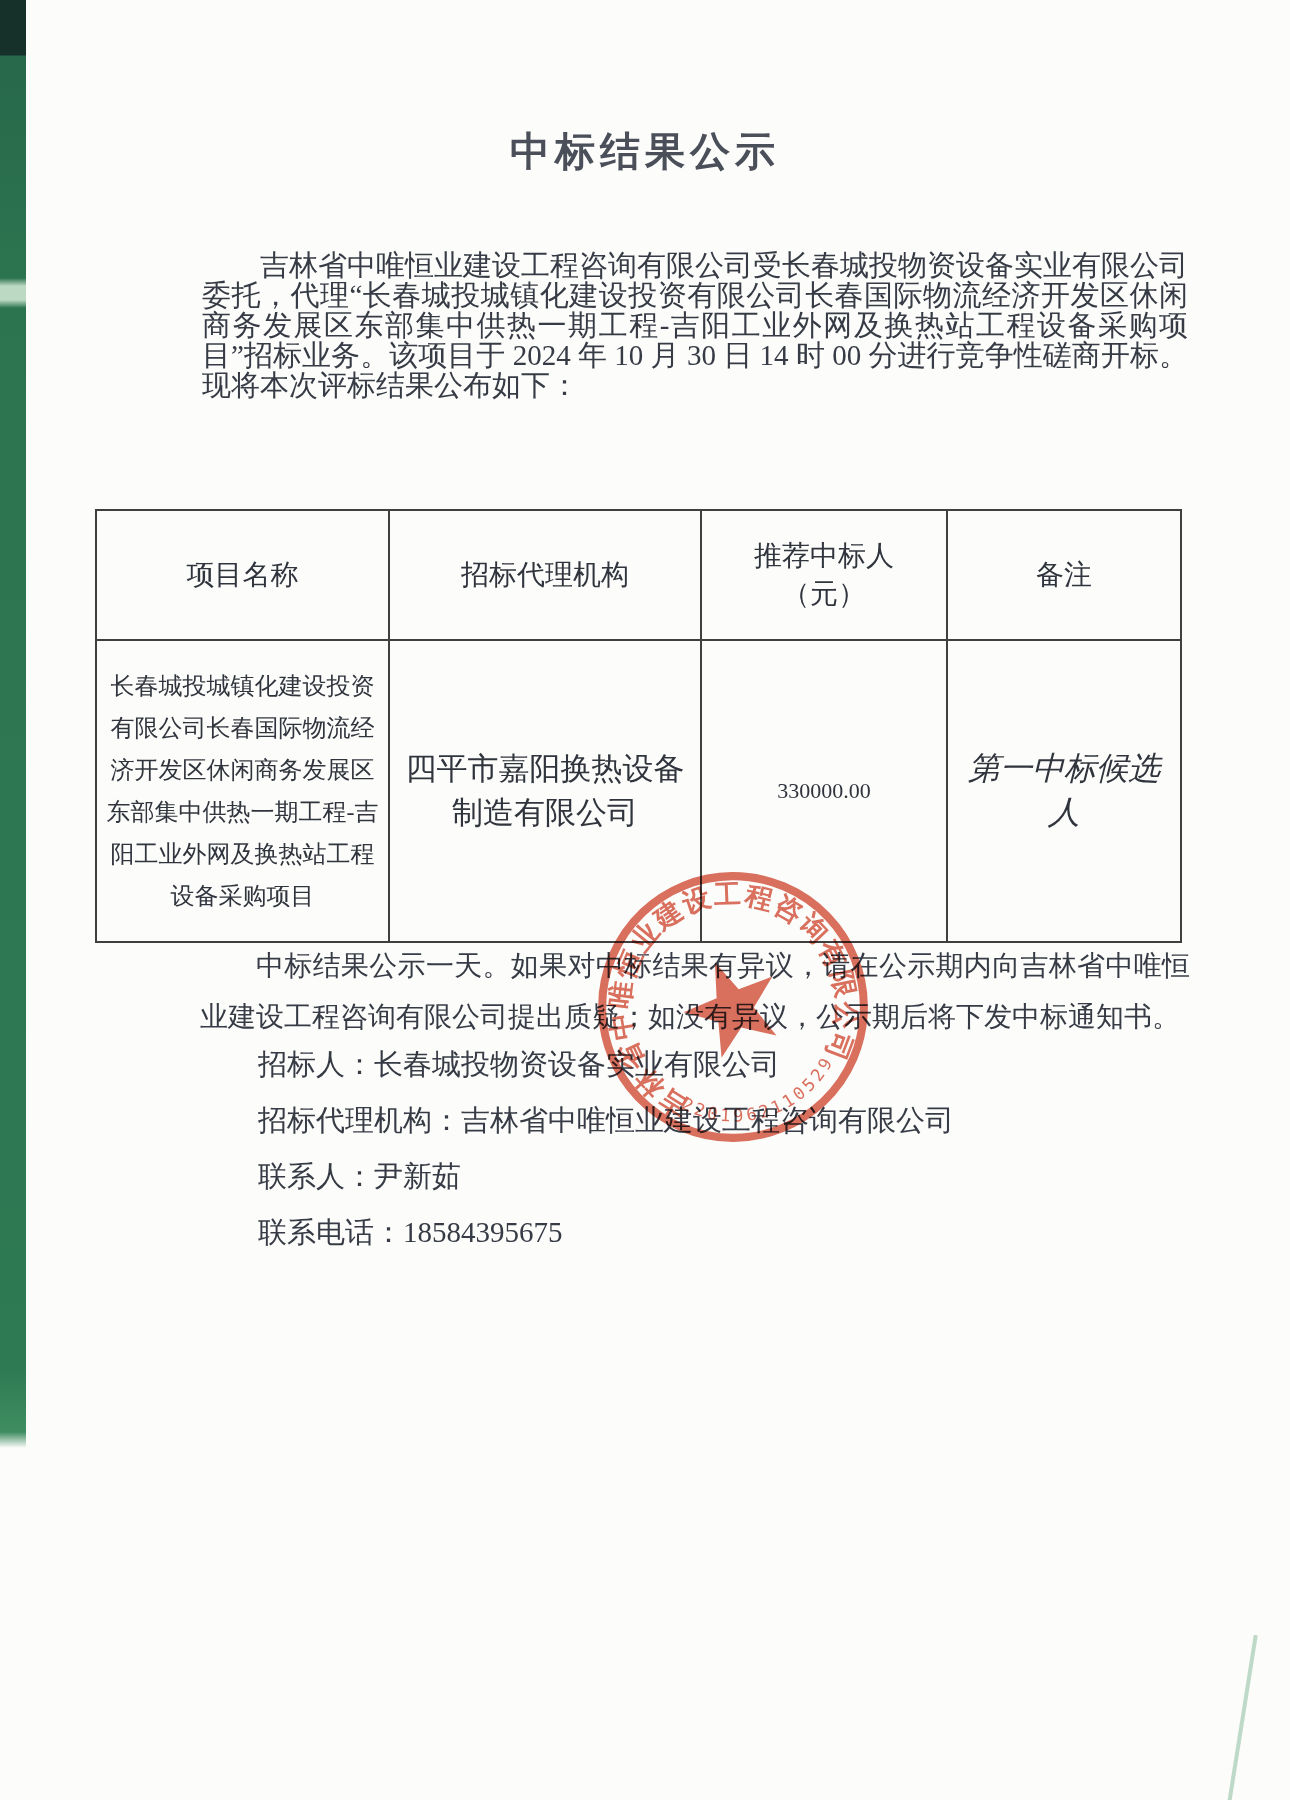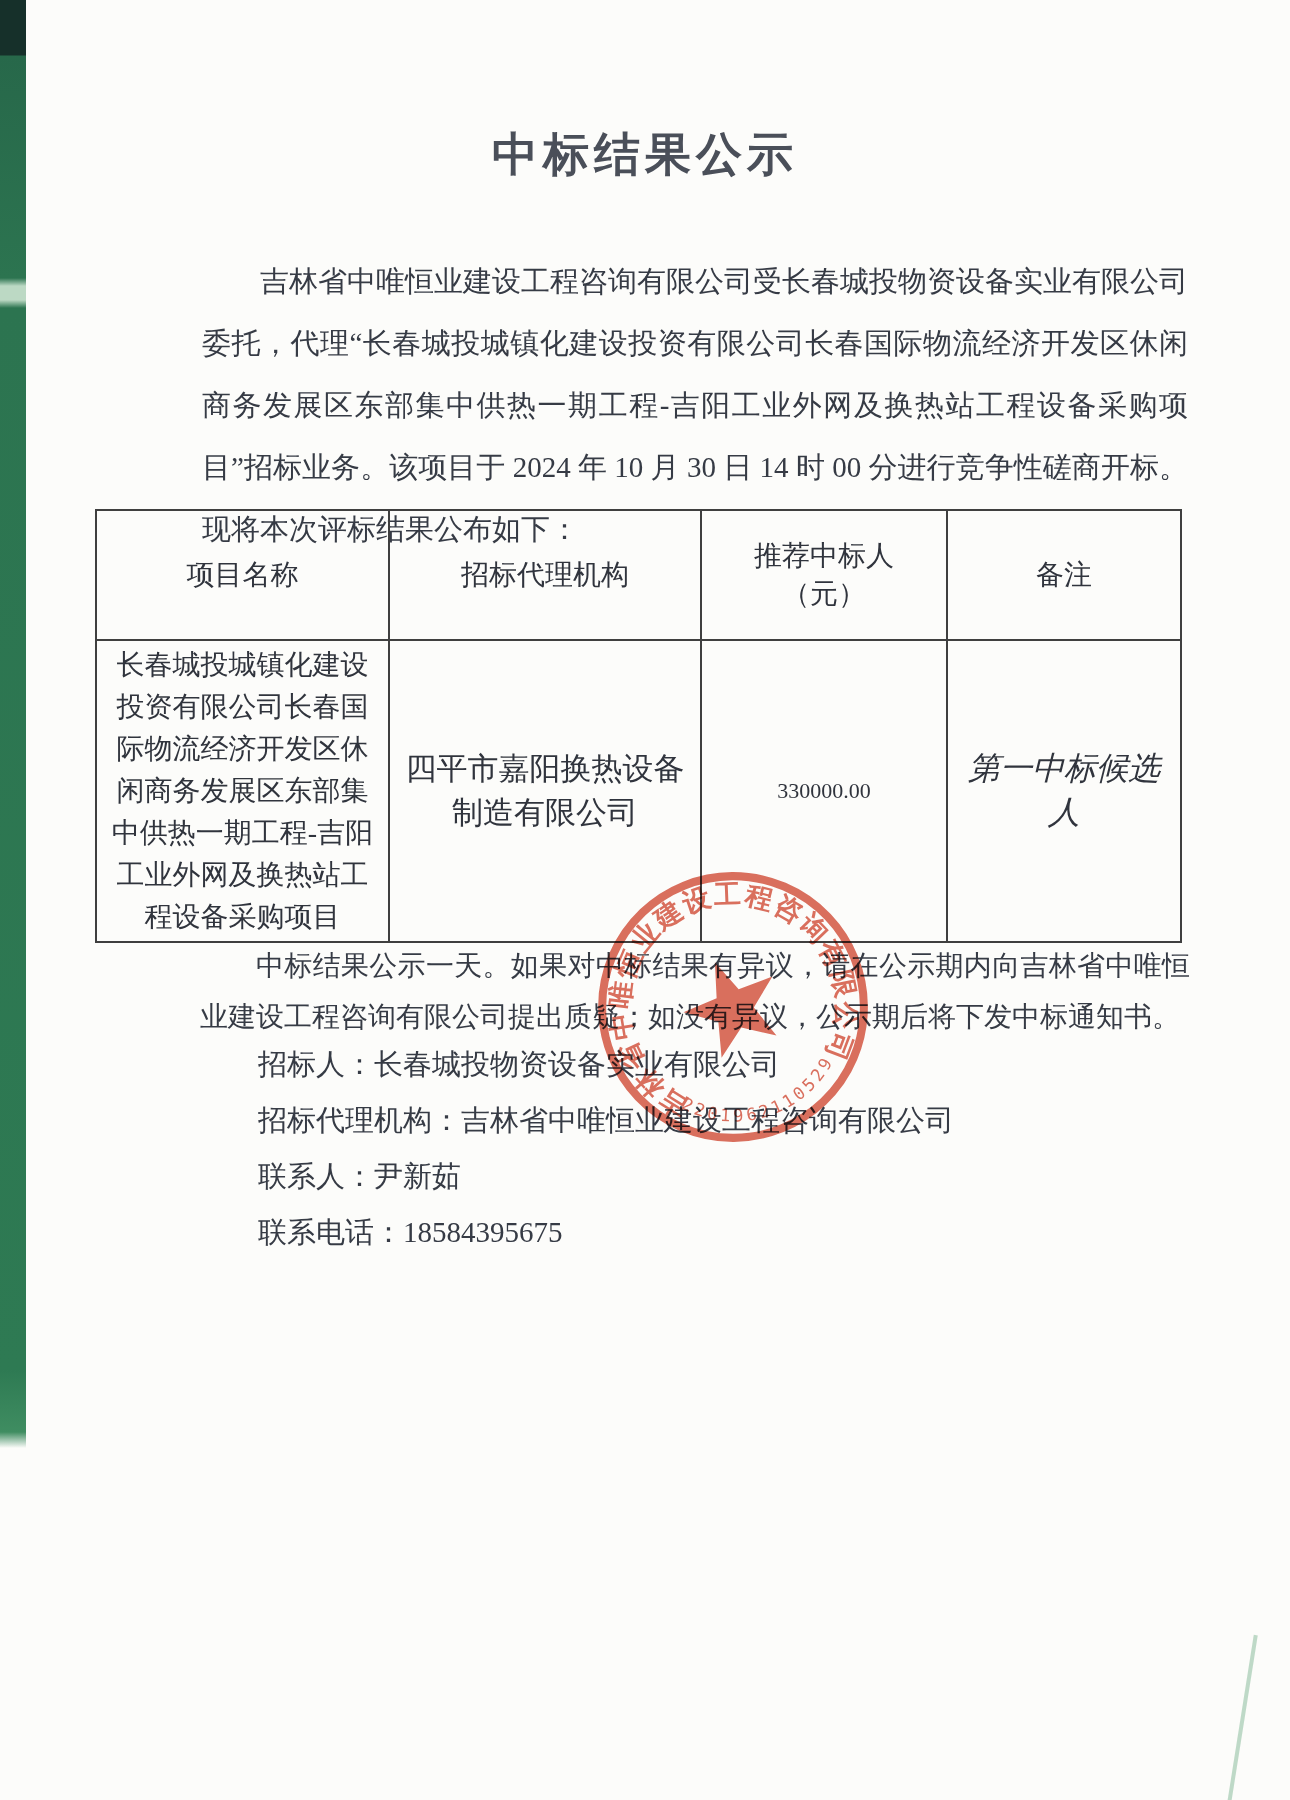--- a/index.html
+++ b/index.html
@@ -23,40 +23,40 @@
       rgba(63,141,97,0) 1448px,
       rgba(63,141,97,0) 1800px);
   }
   
   .corner-line{
     position:absolute;left:1240px;top:1634px;width:4px;height:176px;
     background:#a9ceb6;opacity:.75;transform:rotate(9deg);
   }
   .title{
     position:absolute;top:124px;left:0;width:100%;
-    text-align:center;font-size:46px;font-weight:600;
+    text-align:center;font-size:40px;font-weight:600;
     letter-spacing:5px;color:#4a4f59;
   }
   .intro{
     position:absolute;left:202px;top:250px;width:986px;
-    font-size:29px;line-height:62px;text-align:justify;
+    font-size:29px;line-height:30px;text-align:justify;
     text-indent:58px;
   }
   table.results{
     position:absolute;left:95px;top:509px;width:1085px;
     border-collapse:collapse;table-layout:fixed;color:#30343d;border-radius:10px;
   }
   table.results th,table.results td{
     border:2px solid #3f3f3f;text-align:center;vertical-align:middle;
     font-weight:normal;padding:0 8px;
   }
   tr.head-row{height:130px;}
   tr.head-row th{font-size:28px;line-height:38px;}
   tr.data-row{height:302px;}
-  td.cell-project{font-size:28px;line-height:42px;padding:0 10px;}
+  td.cell-project{font-size:24px;line-height:42px;padding:0 10px;}
   td.cell-winner{font-size:31px;line-height:44px;padding:0 2px;}
   td.cell-price{font-size:22px;}
   td.cell-note{font-size:32px;padding:0 2px;font-style:italic;}
   .closing{
     position:absolute;left:200px;top:940px;width:990px;
     font-size:28px;line-height:51px;text-align:justify;text-indent:56px;
   }
   .contacts{
     position:absolute;left:202px;top:1042px;width:900px;font-size:29px;
   }

